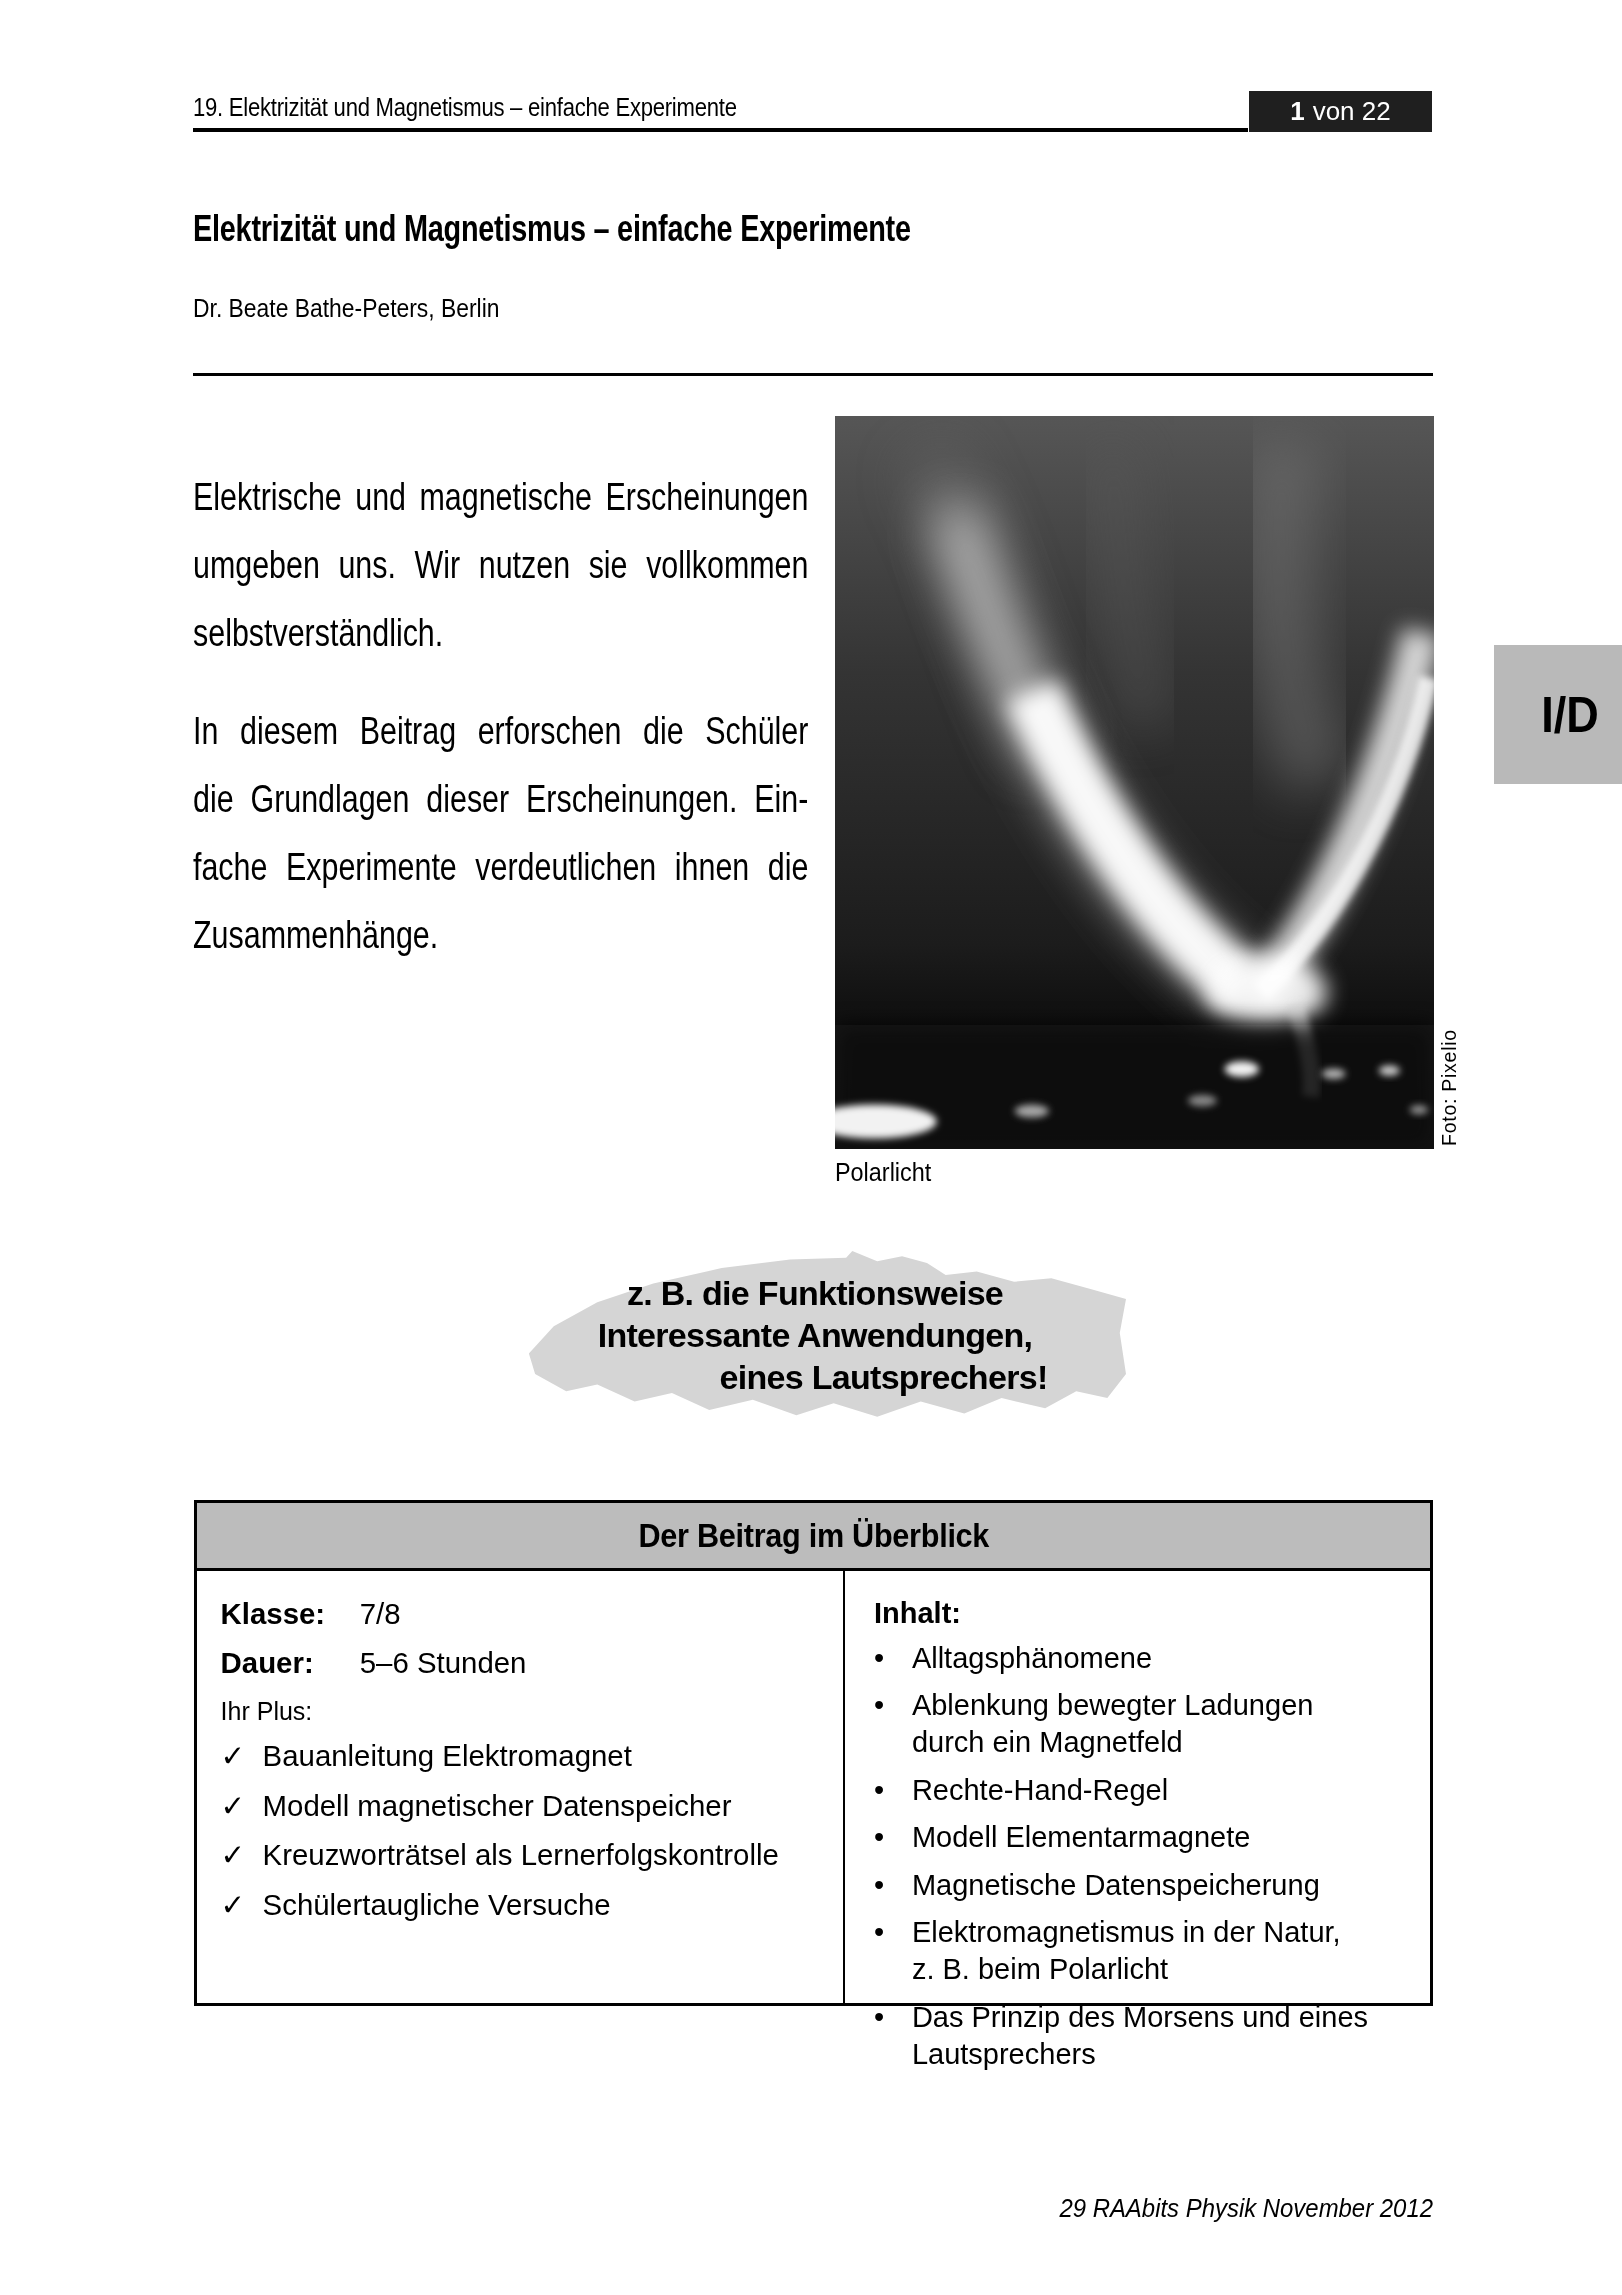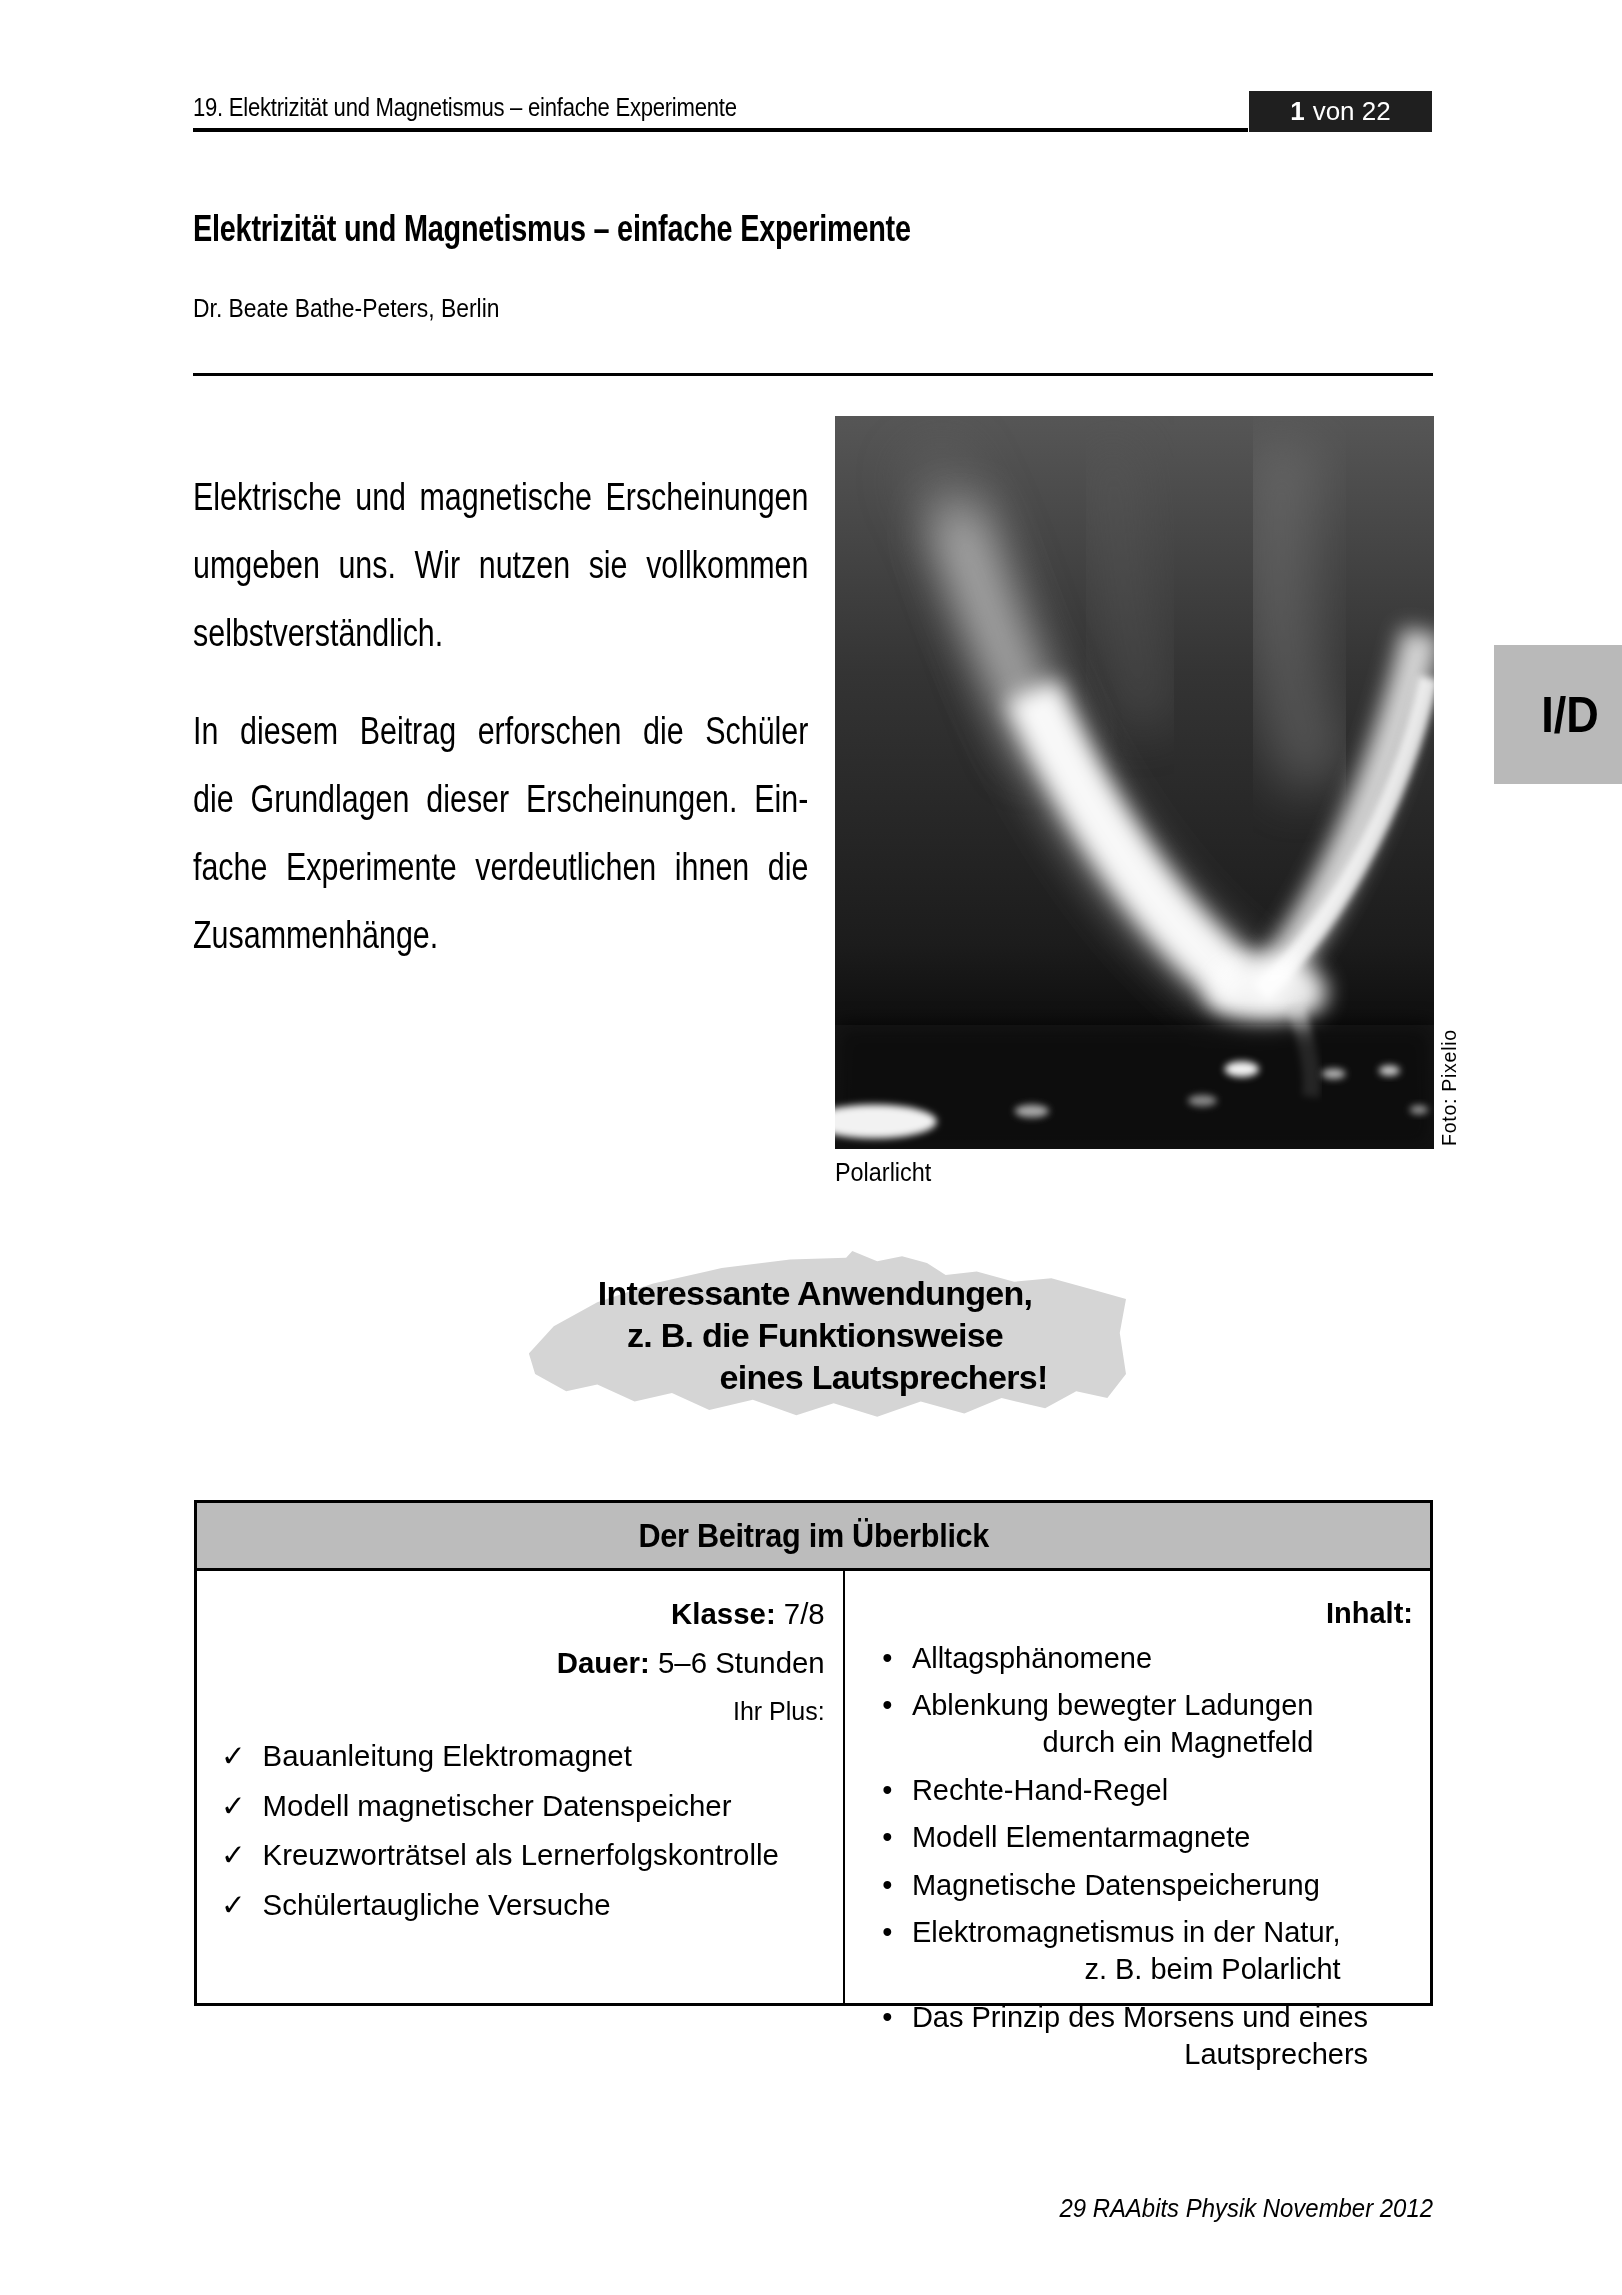--- a/index.html
+++ b/index.html
@@ -46,21 +46,21 @@
 
   
   .banner { left:504px; top:1251px; width:622px; height:171px; }
   .banner-bg { position:absolute; inset:0; background:#d5d5d5;
     clip-path:polygon(4% 60%,8% 44%,15% 30%,24% 19%,35% 10%,46% 5%,55% 4%,56% 0%,60% 6%,64% 3%,68% 7%,71% 14%,76% 12%,82% 18%,88% 16%,94% 22%,100% 28%,99% 48%,100% 72%,97% 86%,92% 82%,87% 92%,80% 86%,74% 95%,67% 88%,60% 97%,53% 89%,47% 96%,40% 87%,33% 93%,27% 83%,21% 88%,15% 78%,10% 82%,5% 72%); }
   .banner-text { position:absolute; left:0; top:21px; width:100%; text-align:center;
     font-weight:bold; font-size:34px; line-height:42px; letter-spacing:-0.7px; }
   .banner-text .l3 { padding-left:137px; }
 
   
-  .overview { left:194px; top:1500px; width:1239px; border:3.3px solid #000; box-sizing:border-box; background:#fff;text-align:right; }
+  .overview { left:194px; top:1500px; width:1239px; border:3.3px solid #000; box-sizing:border-box; background:#fff; }
   .ov-head { height:65px; background:#bcbcbc; border-bottom:3.3px solid #000;
     display:flex; align-items:center; justify-content:center; }
   .ov-head span { font-size:34px; font-weight:bold; transform:scaleX(.9); letter-spacing:-0.3px; }
   .ov-body { display:flex; height:432px; }
   .ov-left { width:648px; border-right:2px solid #000; box-sizing:border-box; padding:23.6px 18.3px 0 23.6px; }
   .ov-right { flex:1; padding:23.6px 17px 0 29px; }
 
   .kv { font-size:29.4px; line-height:37px; margin-bottom:12.4px; }
   .kv .lbl { font-weight:bold; display:inline-block; width:131px; }
   .plus-label { font-size:25px; line-height:37px; font-weight:normal; margin-bottom:7px; }
@@ -151,22 +151,22 @@
   <div class="abs figcaption">Polarlicht</div>
   <div class="abs credit">Foto: Pixelio</div>
 
   <div class="abs section-tab">
     <span>I/D</span>
   </div>
 
   <div class="abs banner">
     <div class="banner-bg"></div>
     <div class="banner-text">
+      <div>z. B. die Funktionsweise</div>
       <div>Interessante Anwendungen,</div>
-      <div>z. B. die Funktionsweise</div>
       <div class="l3">eines Lautsprechers!</div>
     </div>
   </div>
 
   <div class="abs overview">
     <div class="ov-head">
       <span>Der Beitrag im Überblick</span>
     </div>
     <div class="ov-body">
       <div class="ov-left">

